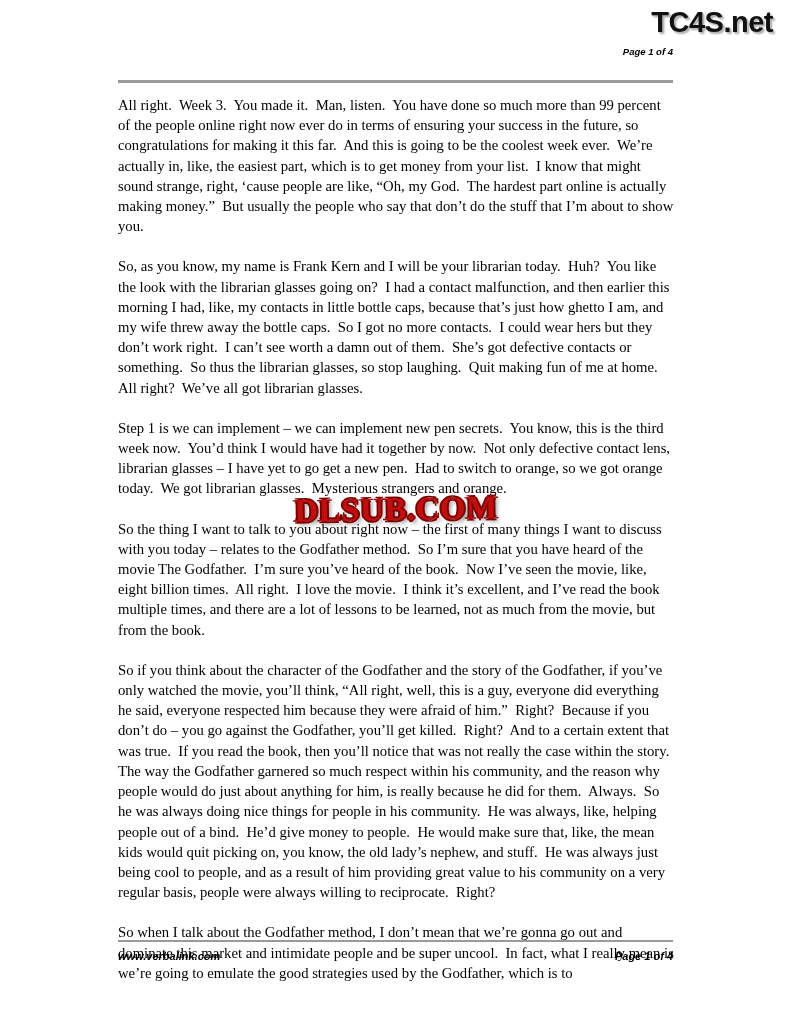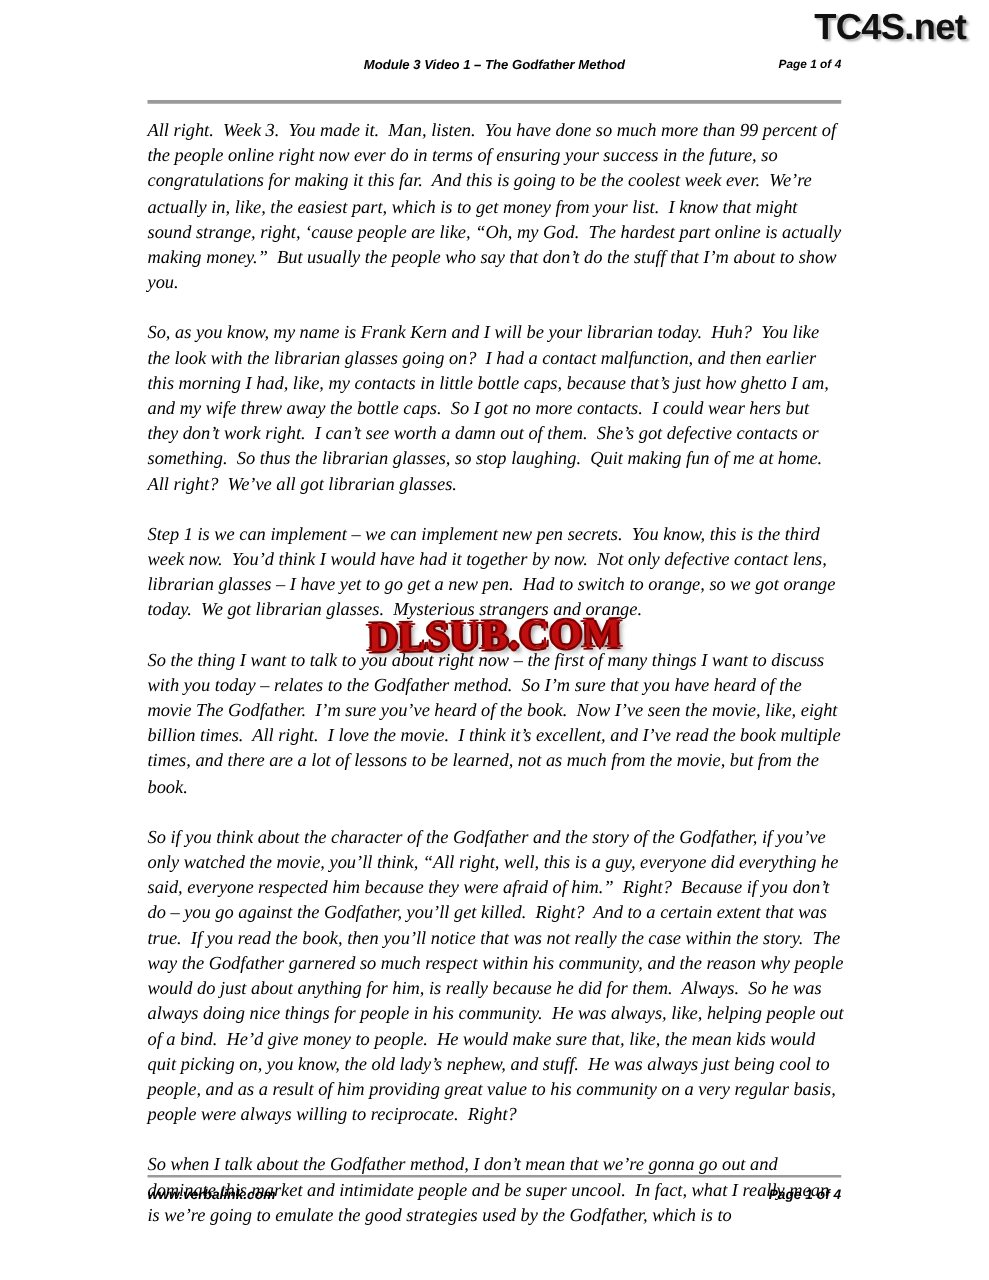--- a/index.html
+++ b/index.html
@@ -78,21 +78,20 @@
     left: 118px;
     width: 557px;
     font-size: 14.7px;
     line-height: 20.2px;
     text-align: left;
     color: #000;
   }
   .body-text p {
     margin: 0 0 20px 0;
     white-space: pre-wrap;
-    font-style: italic;
   }
 
   
   .rule-bottom {
     position: absolute;
     bottom: 82px;
     left: 118px;
     right: 118px;
     height: 2px;
     background: #9a9a9a;
@@ -145,21 +144,20 @@
 </style>
 </head>
 <body>
 
 <div class="page">
 
   <div class="tc4s">TC4S.net</div>
 
   <div class="header">
     <div class="header-center">
-      <div>Module 3 Video 1 – The Godfather Method</div>
     </div>
     <div class="header-right">Page 1 of 4</div>
   </div>
 
   <div class="rule-top"></div>
 
   <div class="body-text">
     <p>All right.  Week 3.  You made it.  Man, listen.  You have done so much more than 99 percent of the people online right now ever do in terms of ensuring your success in the future, so congratulations for making it this far.  And this is going to be the coolest week ever.  We’re actually in, like, the easiest part, which is to get money from your list.  I know that might sound strange, right, ‘cause people are like, “Oh, my God.  The hardest part online is actually making money.”  But usually the people who say that don’t do the stuff that I’m about to show you.</p>
     <p>So, as you know, my name is Frank Kern and I will be your librarian today.  Huh?  You like the look with the librarian glasses going on?  I had a contact malfunction, and then earlier this morning I had, like, my contacts in little bottle caps, because that’s just how ghetto I am, and my wife threw away the bottle caps.  So I got no more contacts.  I could wear hers but they don’t work right.  I can’t see worth a damn out of them.  She’s got defective contacts or something.  So thus the librarian glasses, so stop laughing.  Quit making fun of me at home.  All right?  We’ve all got librarian glasses.</p>
     <p>Step 1 is we can implement – we can implement new pen secrets.  You know, this is the third week now.  You’d think I would have had it together by now.  Not only defective contact lens, librarian glasses – I have yet to go get a new pen.  Had to switch to orange, so we got orange today.  We got librarian glasses.  Mysterious strangers and orange.</p>

